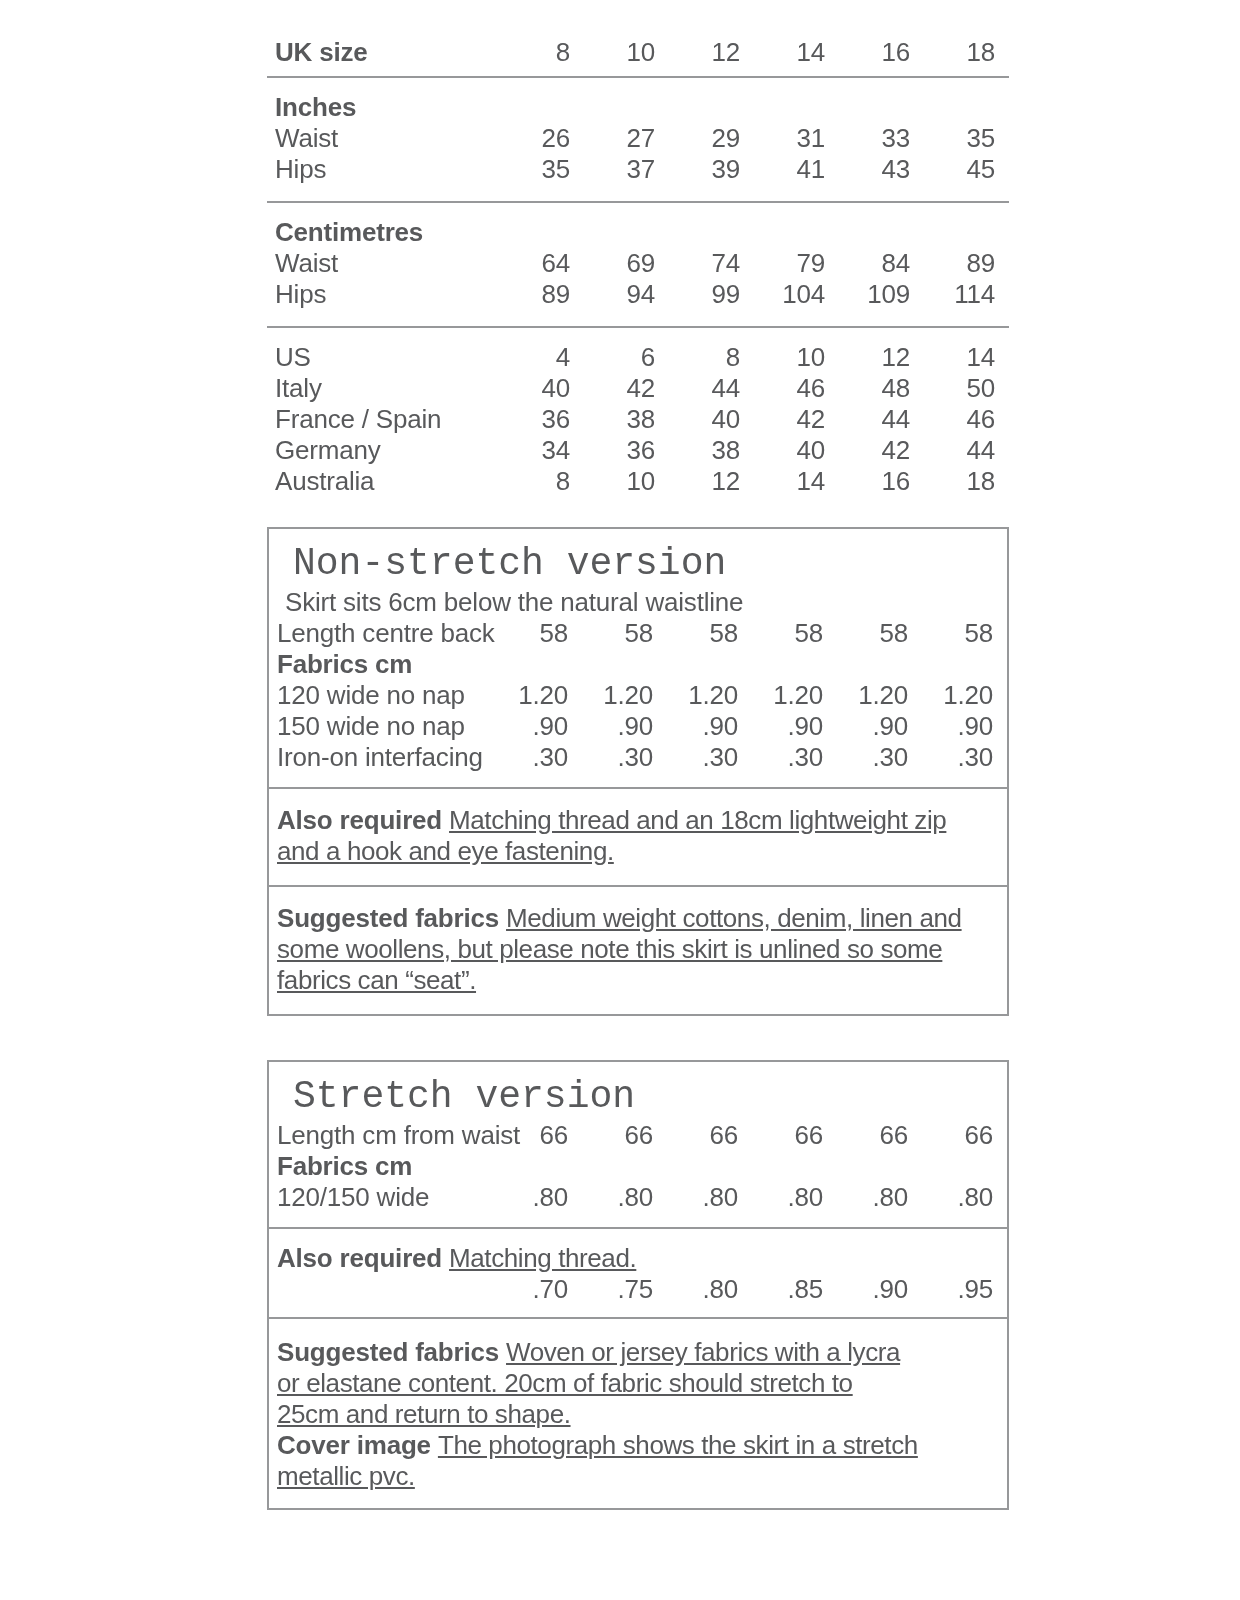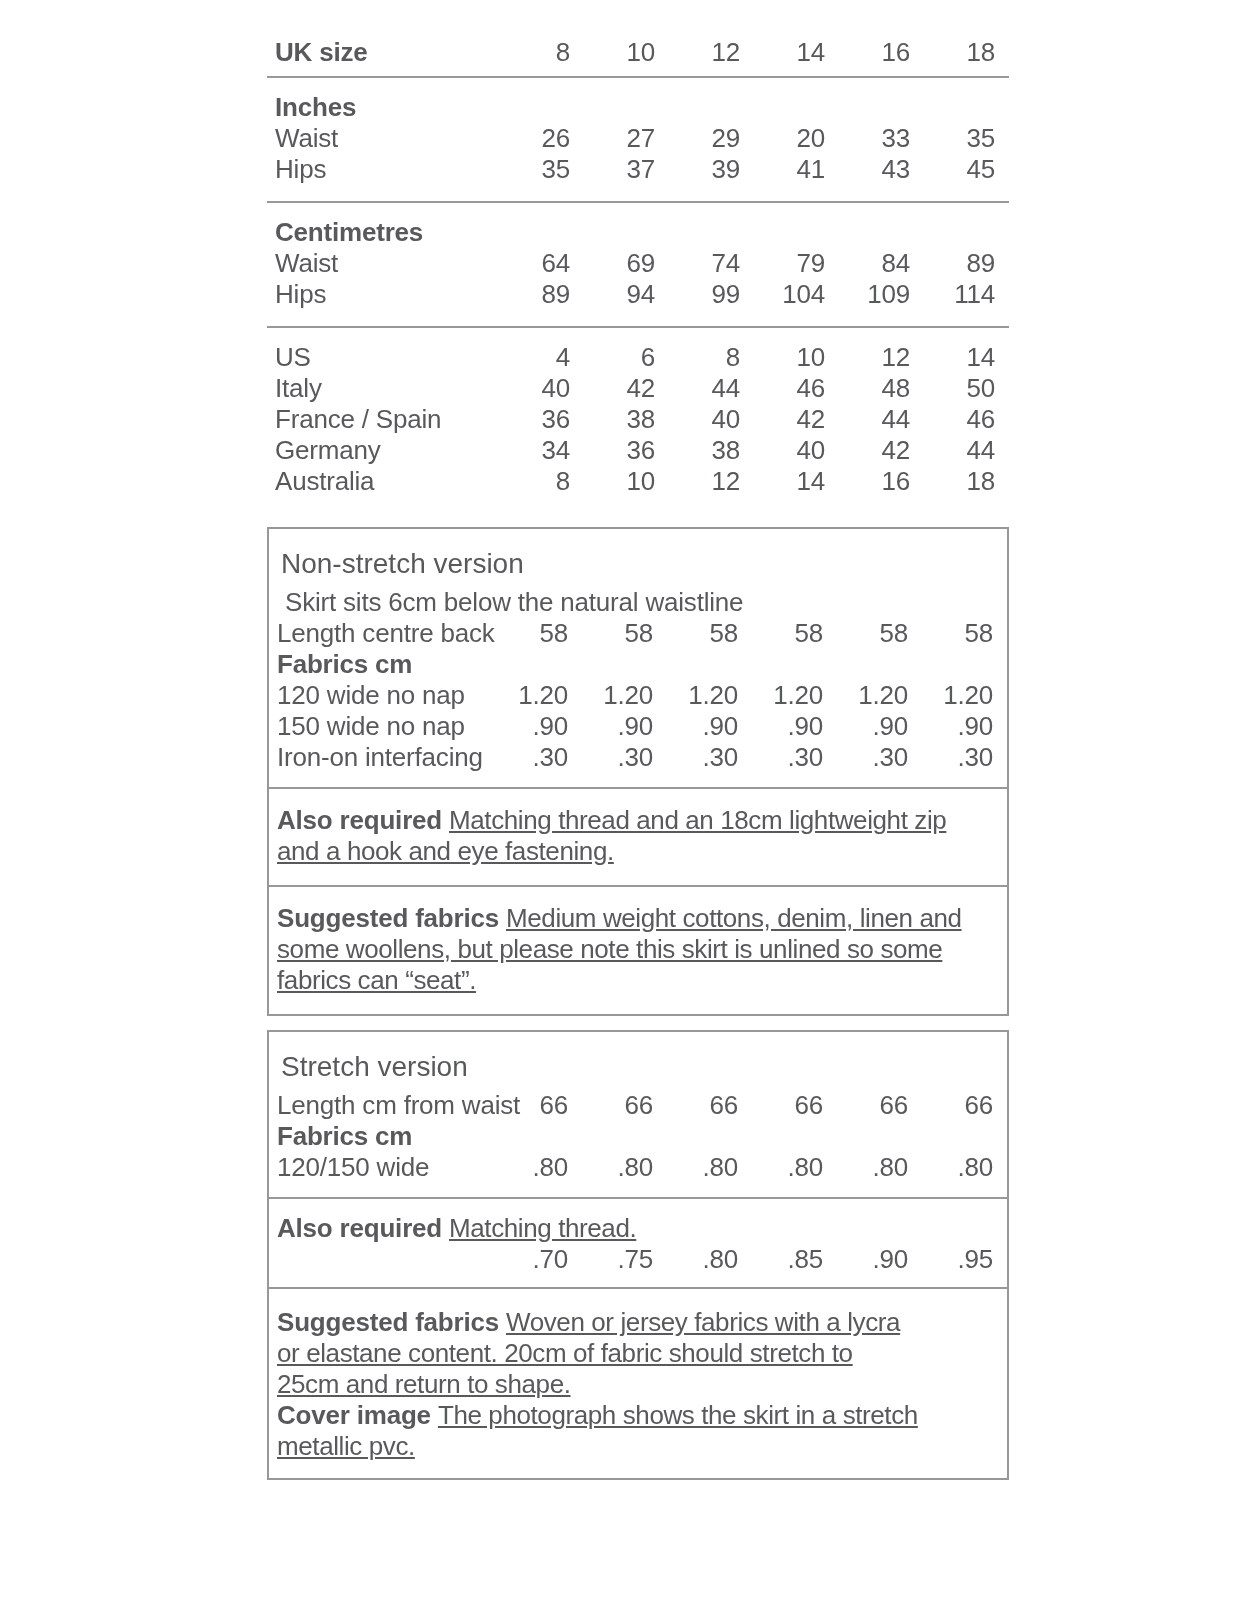--- a/index.html
+++ b/index.html
@@ -23,30 +23,31 @@
     position:absolute; right:14px; top:0;
     display:grid; grid-template-columns:repeat(6, 85px);
   }
   .trow .nums span { text-align:right; }
   .rule { border-top:2px solid #97989a; }
   .sect { margin-top:14px; padding-bottom:16px; }
   .b { font-weight:700; }
 
   
   .box { border:2px solid #97989a; margin-top:30px; }
-  .box + .box { margin-top:14px; }
+  .box + .box { margin-top:44px; }
   .bsect { position:relative; }
   .bsect + .bsect { border-top:2px solid #97989a; }
   .pad-a { padding:12px 0 14px; }
   .pad-b { padding:16px 0 18px; }
   .pad-c { padding:14px 0 12px; }
   .pad-d { padding:18px 0 16px; }
   .box-title {
-    font-size:28px; line-height:46px; padding-left:12px;
+    font-size:38px; line-height:46px; padding-left:24px;
     letter-spacing:0;
+    font-family:Liberation Mono, monospace;
   }
   .para { margin:0; padding:0 8px; line-height:31px; }
   .ptext { white-space:pre; letter-spacing:-0.4px;text-decoration:underline; }
   .pline { padding-left:16px; line-height:31px; }
 </style>
 </head>
 <body>
 
 <div class="page">
   <div class="content">
@@ -67,21 +68,21 @@
     <div class="sect">
       <div class="trow">
         <span class="label b">Inches</span>
       </div>
       <div class="trow">
         <span class="label">Waist</span>
         <span class="nums">
             <span>26</span>
             <span>27</span>
             <span>29</span>
-            <span>20</span>
+            <span>31</span>
             <span>33</span>
             <span>35</span>
           </span>
       </div>
       <div class="trow">
         <span class="label">Hips</span>
         <span class="nums">
             <span>35</span>
             <span>37</span>
             <span>39</span>

